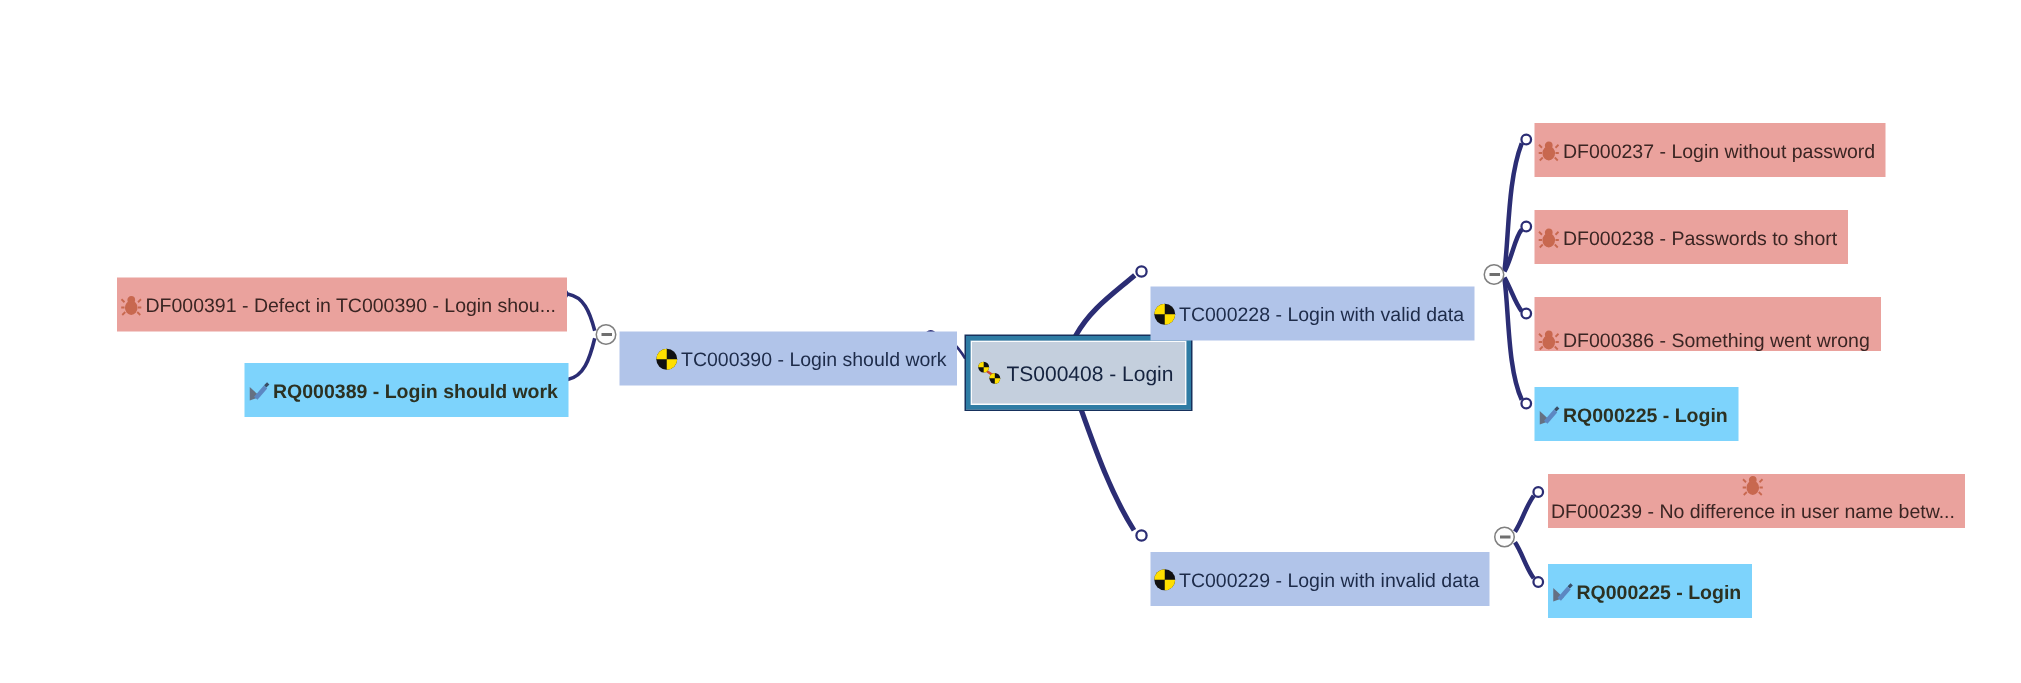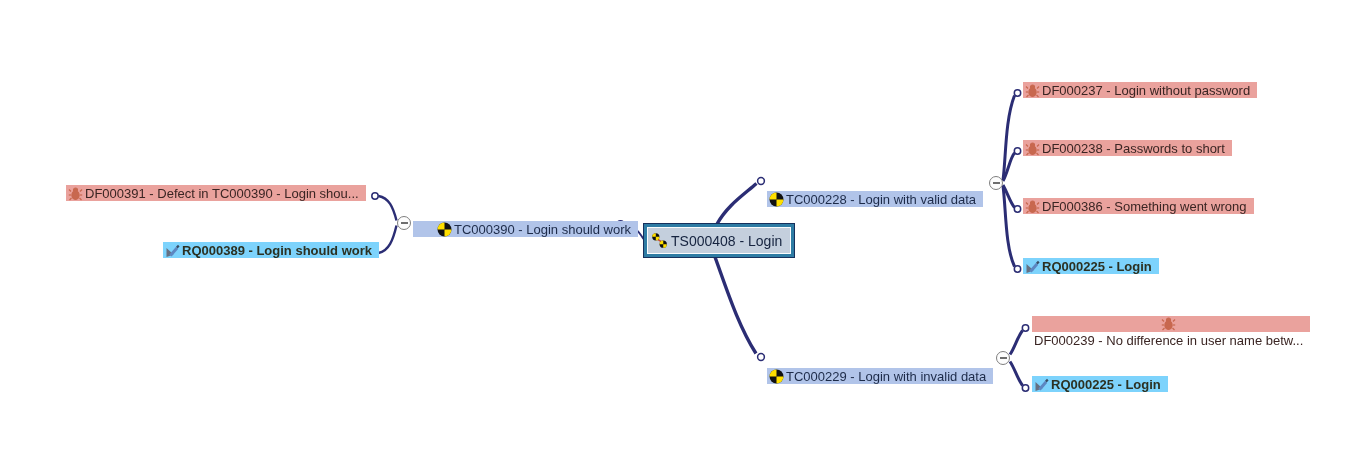--- a/index.html
+++ b/index.html
@@ -4,21 +4,21 @@
 <style>
   html,body { margin:0; padding:0; background:#ffffff; }
   .canvas {
     position:relative; width:1347px; height:455px; background:#ffffff;
     font-family:"Liberation Sans", sans-serif; overflow:hidden;
   }
   svg.wires { position:absolute; left:0; top:0; width:1347px; height:455px; }
 
   .node {
     position:absolute; display:flex; align-items:center; gap:2px;
-    height:16px; padding:0 7px 0 2px; font-size:13px; white-space:nowrap;
+    height:36px; padding:0 7px 0 2px; font-size:13px; white-space:nowrap;
     color:#2a2a2a; box-sizing:border-box; cursor:default;
   }
   .node .icon { flex:none; display:block; }
   .tc { background:#b1c4e9; color:#1d2b49;margin-top:21px; }
   .df { background:#eaa29d; color:#3a2523; }
   .rq { background:#7dd3fc; color:#2c3122;font-weight:bold; }
 
   .root {
     position:absolute; display:flex; align-items:center; gap:3px;
     background:#c4cfdd; border:3px solid #2e7ca4;
@@ -72,21 +72,21 @@
       <circle cx="1017.5" cy="269" r="3.2"></circle>
       <circle cx="1025.5" cy="328" r="3.2"></circle>
       <circle cx="1025.5" cy="388" r="3.2"></circle>
     </g>
   </svg>
 
   <div class="toggle" style="left:397px; top:216px;"></div>
   <div class="toggle" style="left:989px; top:176px;"></div>
   <div class="toggle" style="left:996px; top:351px;"></div>
 
-  <div class="node df" style="left:66px; top:185px;">
+  <div class="node df" style="left:78px; top:185px;">
     <svg class="icon" width="15" height="15" viewBox="0 0 15 15">
       <g stroke="#c8684f" stroke-width="1.2" fill="#c8684f">
         <line x1="3" y1="5.5" x2="1" y2="3.5"></line>
           <line x1="3" y1="9" x2="0.8" y2="9"></line>
           <line x1="3.5" y1="12" x2="1.5" y2="14"></line>
         <line x1="12" y1="5.5" x2="14" y2="3.5"></line>
           <line x1="12" y1="9" x2="14.2" y2="9"></line>
           <line x1="11.5" y1="12" x2="13.5" y2="14"></line>
         <circle cx="7.5" cy="4" r="2"></circle>
           <ellipse cx="7.5" cy="9.2" rx="3.6" ry="4.2"></ellipse>
@@ -106,21 +106,21 @@
 
   <div class="node tc" style="left:413px; top:200px;padding-left:24px;">
     <svg class="icon" width="15" height="15" viewBox="0 0 14 14">
       <circle cx="7" cy="7" r="6.5" fill="#111111"></circle>
       <path d="M7 7 L7 0.5 A6.5 6.5 0 0 0 0.5 7 Z" fill="#ffdf00"></path>
       <path d="M7 7 L7 13.5 A6.5 6.5 0 0 0 13.5 7 Z" fill="#ffdf00"></path>
     </svg>
     <span>TC000390 - Login should work</span>
   </div>
 
-  <div class="root" style="left:644px; top:224px; height:33px;">
+  <div class="root" style="left:644px; top:224px; height:49px;">
     <svg class="icon" width="17" height="17" viewBox="0 0 16 16">
       <line x1="5" y1="6" x2="11" y2="10" stroke="#cc4a33" stroke-width="1.6"></line>
       <circle cx="4.5" cy="4.5" r="3.4" fill="#111111"></circle>
       <path d="M4.5 4.5 L4.5 1.1 A3.4 3.4 0 0 0 1.1 4.5 Z" fill="#ffdf00"></path>
       <path d="M4.5 4.5 L4.5 7.9 A3.4 3.4 0 0 0 7.9 4.5 Z" fill="#ffdf00"></path>
       <circle cx="11.5" cy="11.5" r="3.4" fill="#111111"></circle>
       <path d="M11.5 11.5 L11.5 8.1 A3.4 3.4 0 0 0 8.1 11.5 Z" fill="#ffdf00"></path>
       <path d="M11.5 11.5 L11.5 14.9 A3.4 3.4 0 0 0 14.9 11.5 Z" fill="#ffdf00"></path>
     </svg>
     <span>TS000408 - Login</span>

